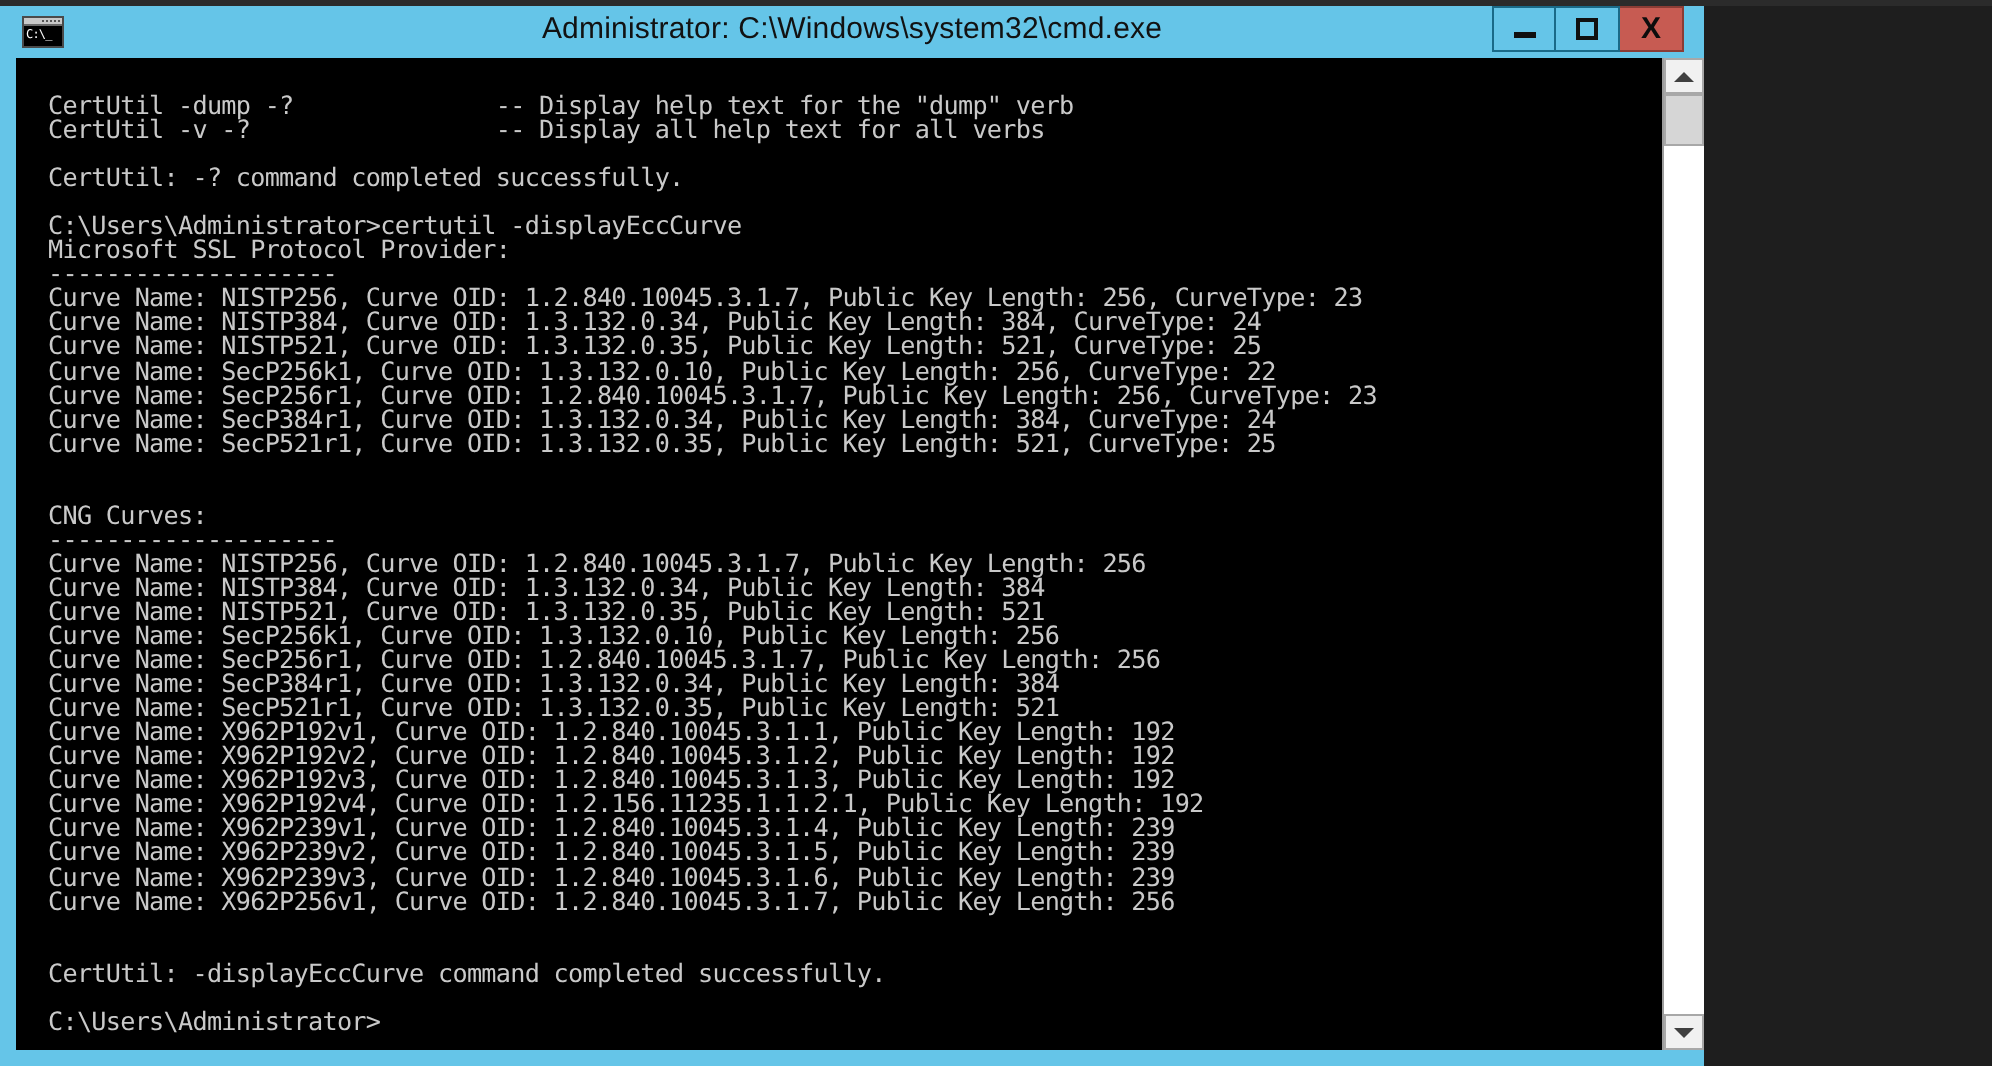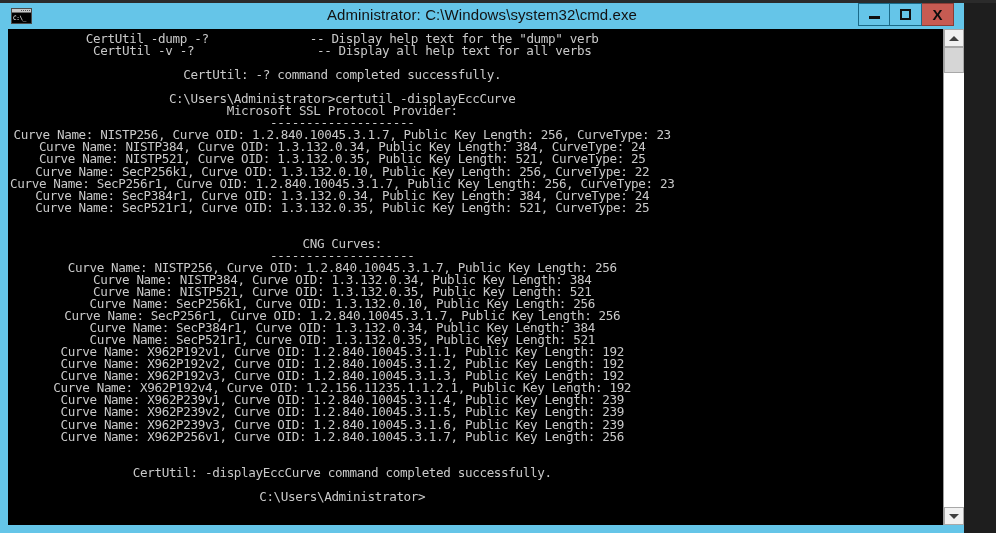--- a/index.html
+++ b/index.html
@@ -10,21 +10,21 @@
   body {
     width: 996px;
     height: 533px;
     overflow: hidden;
     font-family: "DejaVu Sans Mono", monospace;
   }
 
   #window {
     position: absolute;
     left: 0; top: 0;
-    width: 964px;
+    width: 852px;
     height: 533px;
     background: #404040;
     box-sizing: border-box;
     display: flex;
     flex-direction: column;
   }
 
   
   #titlebar {
     position: relative;
@@ -156,29 +156,28 @@
     flex: 1 1 auto;
     background: #000000;
     color: #c0c0c0;
     overflow: hidden;
     position: relative;
   }
   #console-text {
     position: absolute;
     left: 0;
     top: 2px;
-    margin: 2px;
+    margin: 16px;
     padding: 0;
     white-space: pre;
     font-family: "DejaVu Sans Mono", monospace;
     font-size: 12.6px;
     line-height: 12.05px;
     color: #c9c9c9;
     letter-spacing: -0.36px;
-    text-align: center;
   }
 
   
   #scrollbar {
     flex: 0 0 20px;
     background: #ffffff;
     border-left: 1px solid #9d9d9d;
     position: relative;
     display: flex;
     flex-direction: column;

